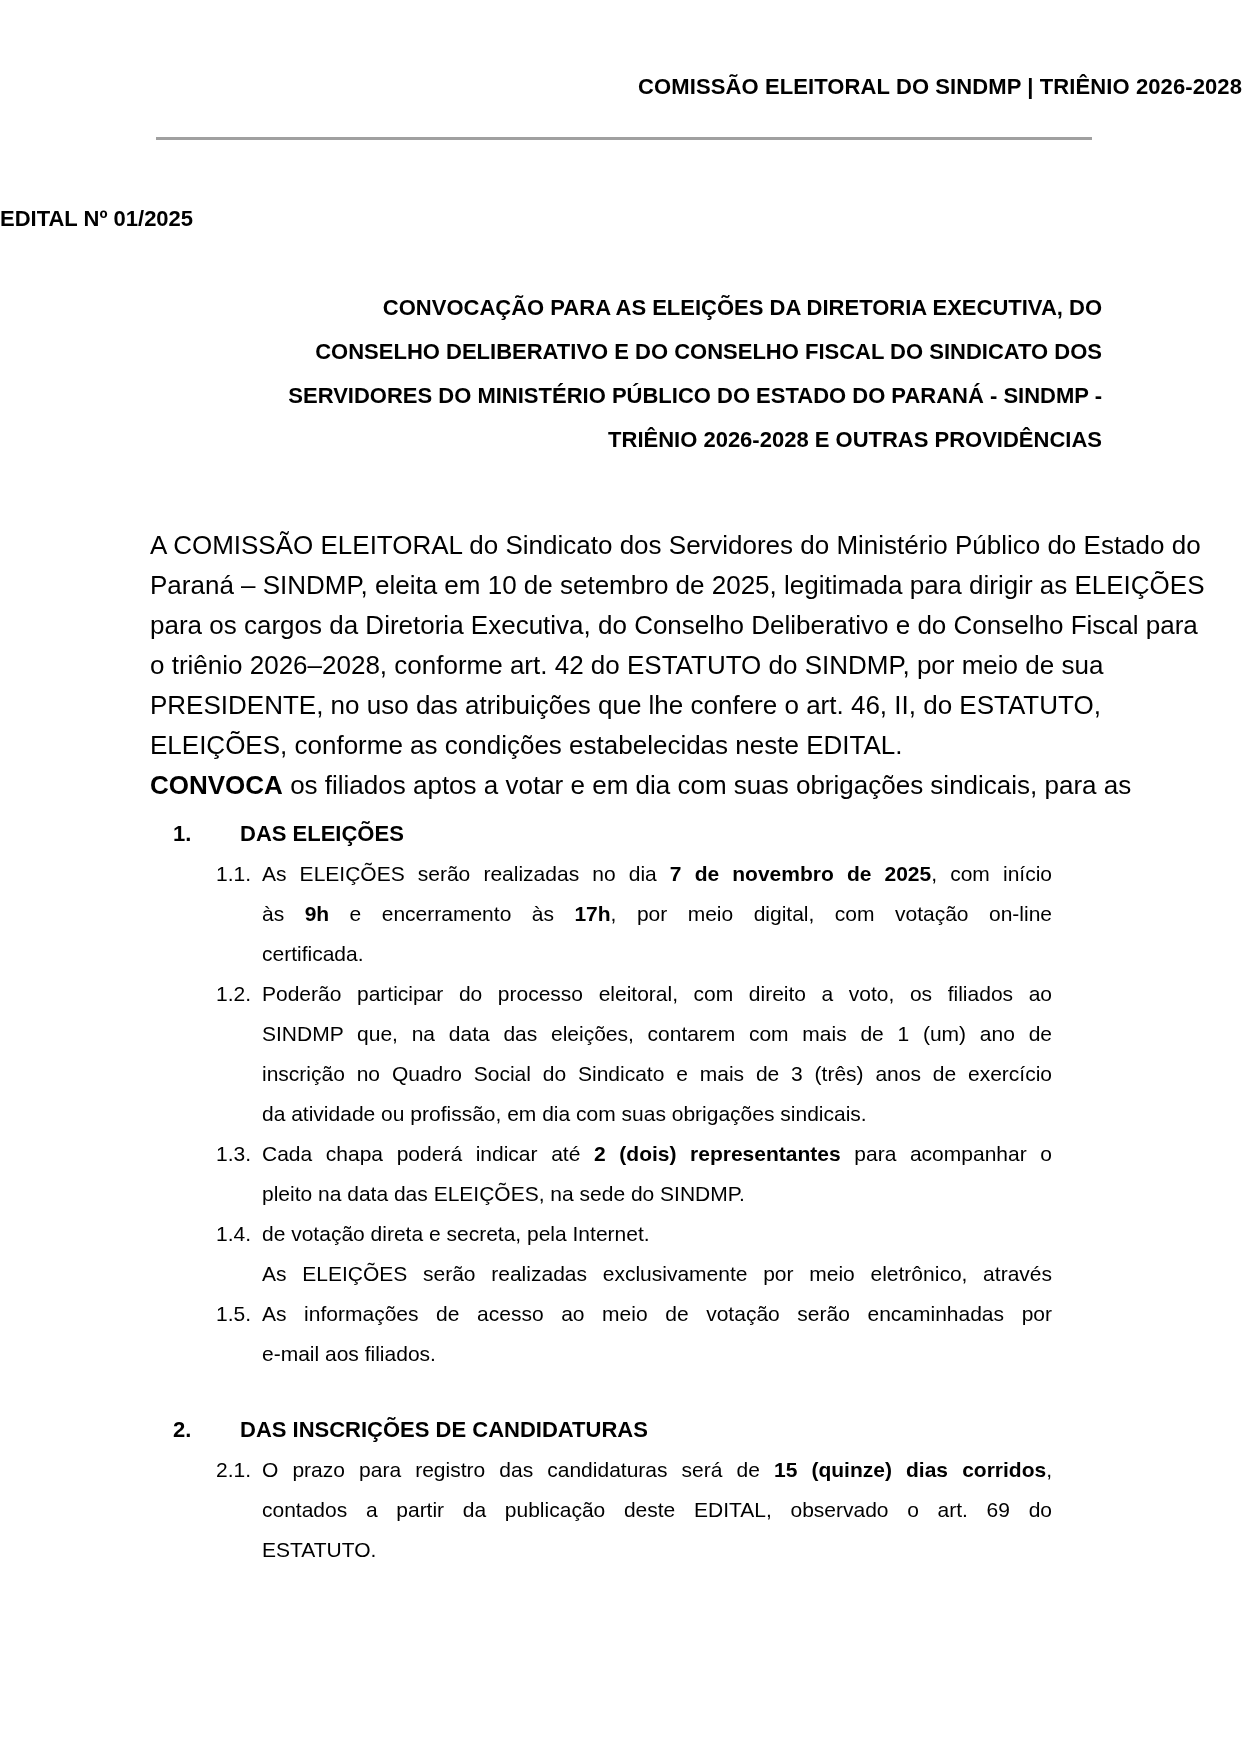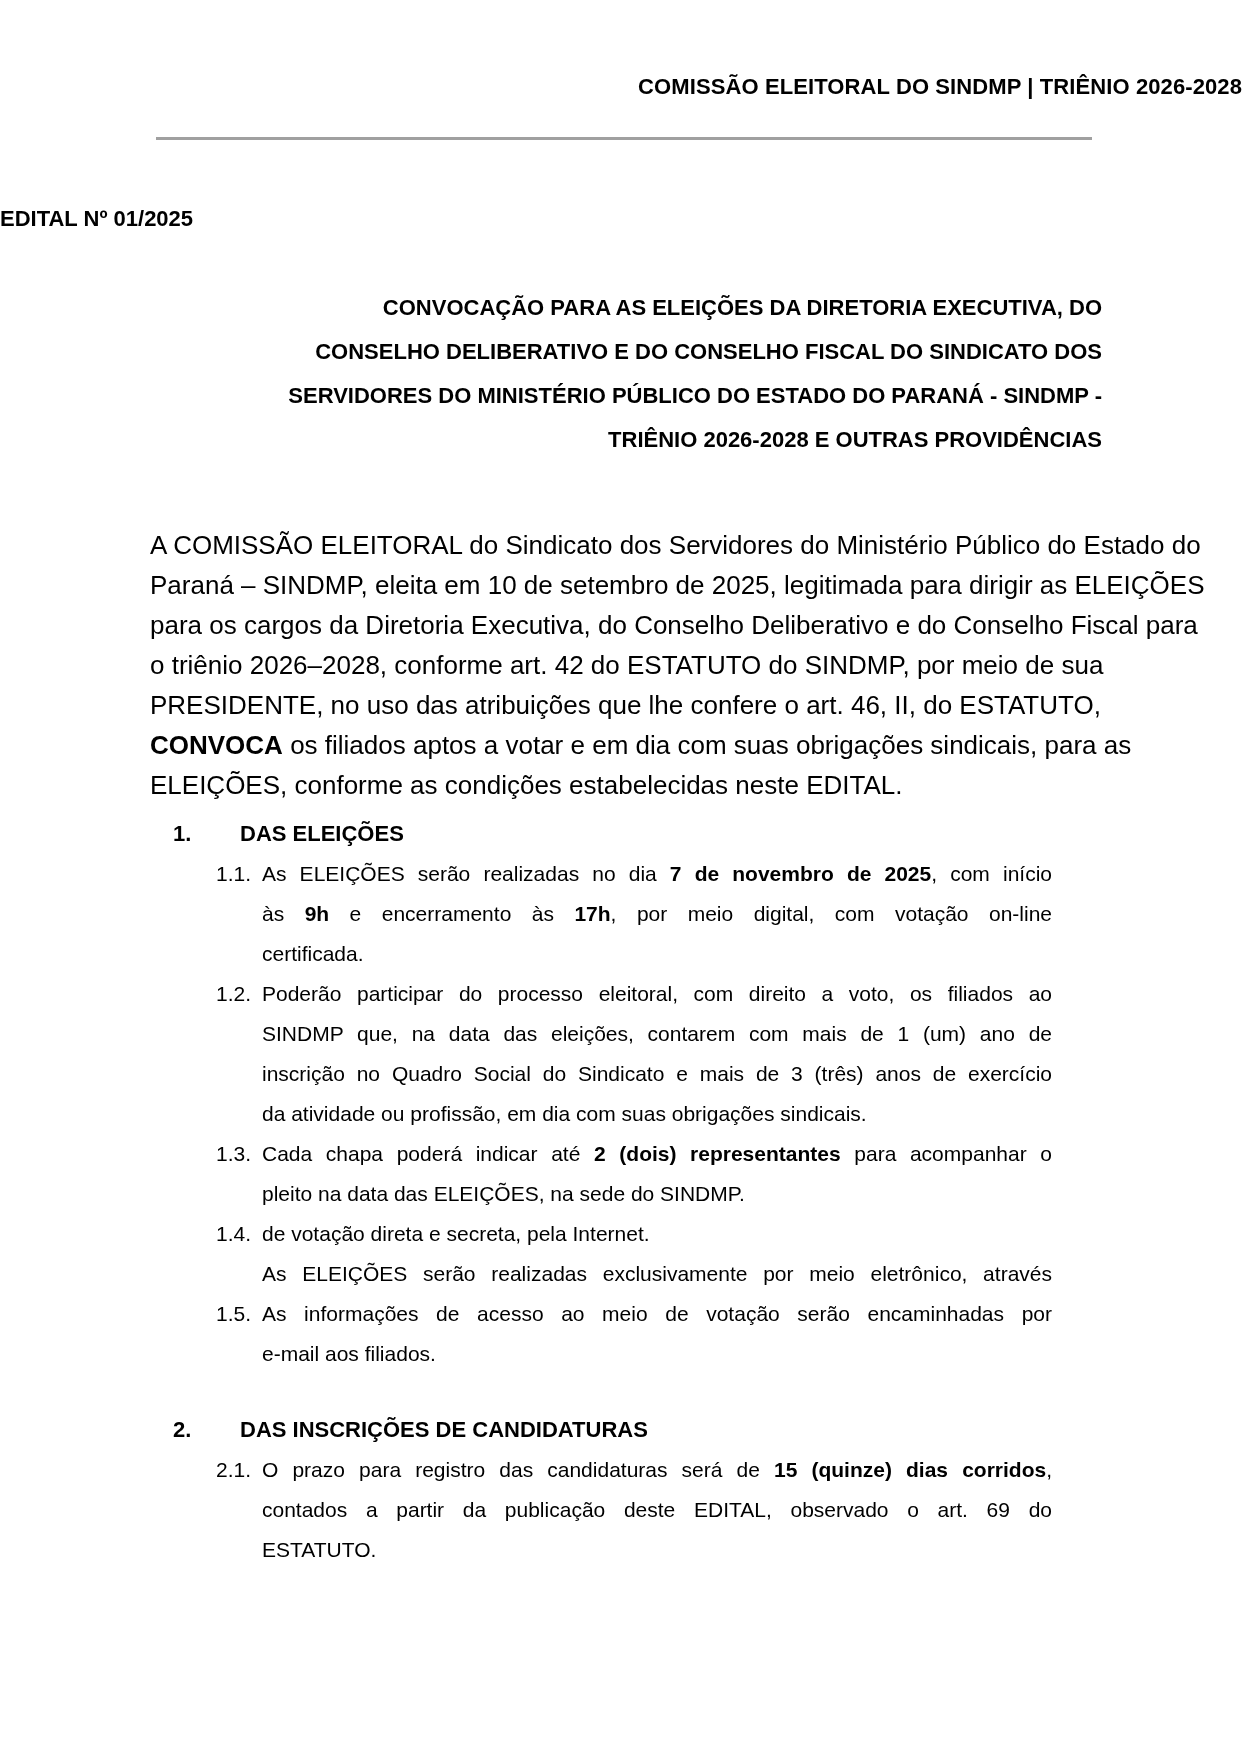--- a/index.html
+++ b/index.html
@@ -42,22 +42,22 @@
   <div>SERVIDORES DO MINISTÉRIO PÚBLICO DO ESTADO DO PARANÁ - SINDMP -</div>
   <div>TRIÊNIO 2026-2028 E OUTRAS PROVIDÊNCIAS</div>
 </div>
 
 <div class="intro">
   <span class="ln">A COMISSÃO ELEITORAL do Sindicato dos Servidores do Ministério Público do Estado do</span>
   <span class="ln">Paraná – SINDMP, eleita em 10 de setembro de 2025, legitimada para dirigir as ELEIÇÕES</span>
   <span class="ln">para os cargos da Diretoria Executiva, do Conselho Deliberativo e do Conselho Fiscal para</span>
   <span class="ln">o triênio 2026–2028, conforme art. 42 do ESTATUTO do SINDMP, por meio de sua</span>
   <span class="ln">PRESIDENTE, no uso das atribuições que lhe confere o art. 46, II, do ESTATUTO,</span>
+  <span class="ln last">ELEIÇÕES, conforme as condições estabelecidas neste EDITAL.</span>
   <span class="ln"><b>CONVOCA</b><span> os filiados aptos a votar e em dia com suas obrigações sindicais, para as</span></span>
-  <span class="ln last">ELEIÇÕES, conforme as condições estabelecidas neste EDITAL.</span>
 </div>
 
 <div class="section" style="top: 814px;">
   <div class="sec-head">
     <span class="sec-num">1.</span>
     <span class="sec-label">DAS ELEIÇÕES</span>
   </div>
 
   <div class="item">
     <span class="item-num">1.1.</span>

